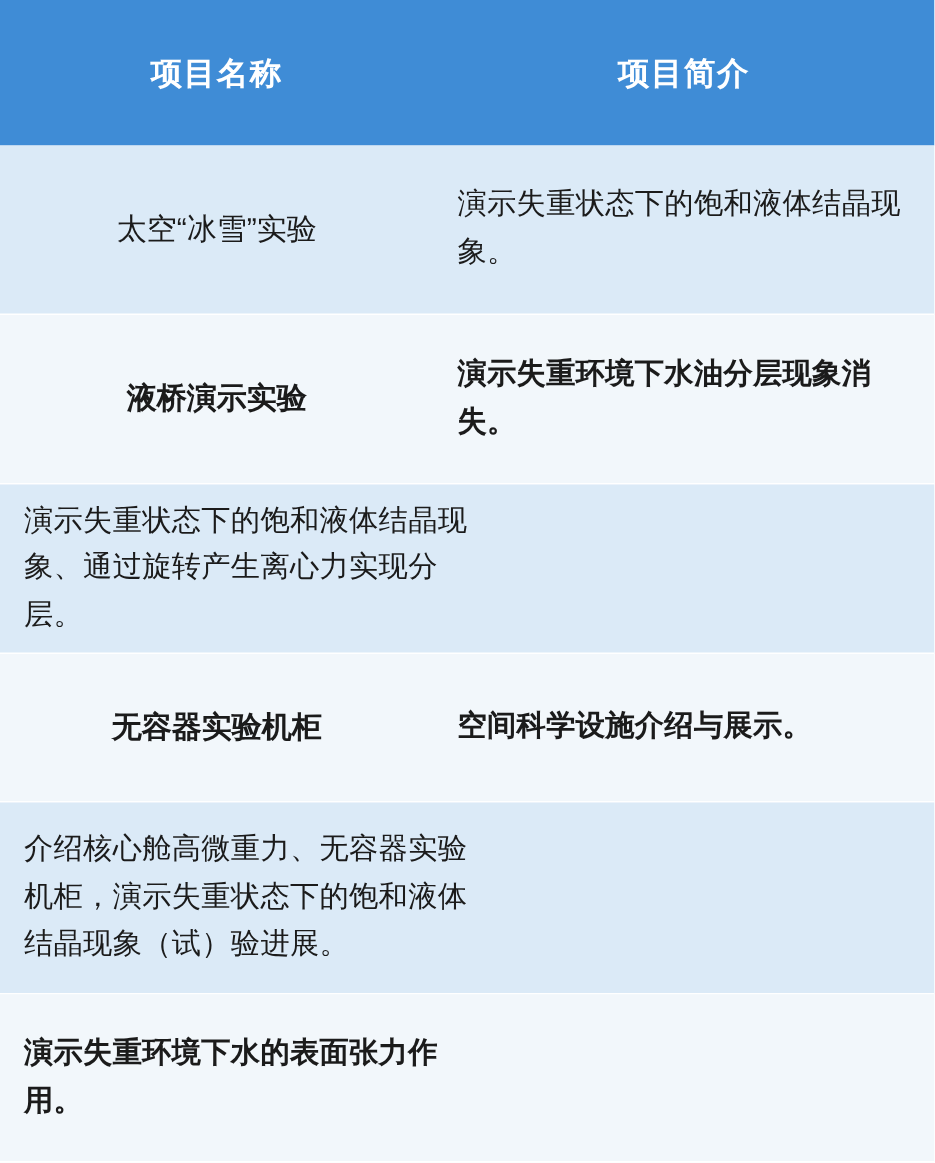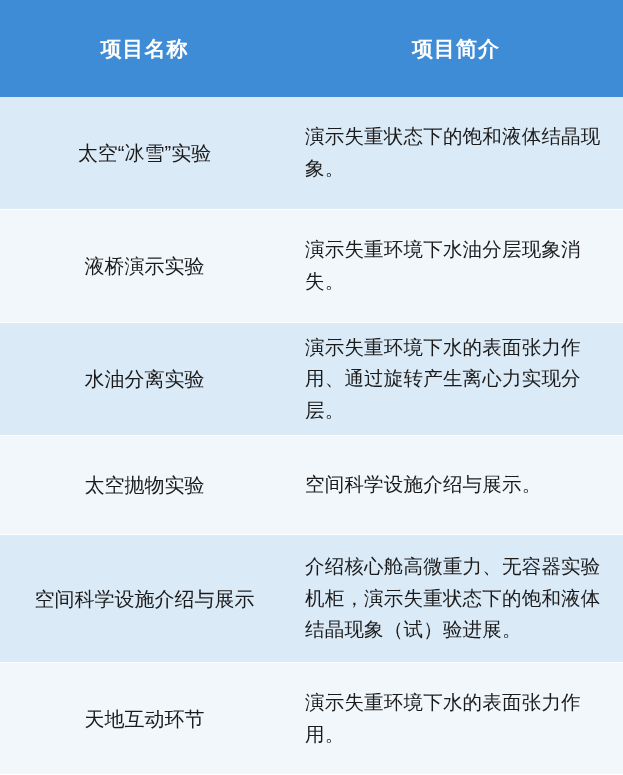--- a/index.html
+++ b/index.html
@@ -48,21 +48,21 @@
     flex: 0 0 289px;
   }
   .col-desc {
     width: 334px;
     flex: 0 0 334px;
   }
   .body-row {
     border-bottom: 1px solid #ffffff;
   }
   .row-alt-a { background: #dbeaf7; }
-  .row-alt-b { background: #f2f7fb; }
+  .row-alt-b { background: #f2f7fb; font-weight: bold; }
 
   .cell-name {
     display: flex;
     align-items: center;
     justify-content: center;
     text-align: center;
     color: #1b1b1b;
     font-size: 20px;
     box-sizing: border-box;
     padding: 8px 10px;
@@ -99,32 +99,29 @@
     <div class="cell-name col-name">太空“冰雪”实验</div>
     <div class="cell-desc col-desc">演示失重状态下的饱和液体结晶现象。</div>
   </div>
 
   <div class="row body-row row-alt-b r2">
     <div class="cell-name col-name">液桥演示实验</div>
     <div class="cell-desc col-desc">演示失重环境下水油分层现象消失。</div>
   </div>
 
   <div class="row body-row row-alt-a r3">
-    <div class="cell-name col-name">水油分离实验</div>
-    <div class="cell-desc col-desc">演示失重环境下水的表面张力作用、通过旋转产生离心力实现分层。</div>
+    <div class="cell-desc col-desc">演示失重状态下的饱和液体结晶现象、通过旋转产生离心力实现分层。</div>
   </div>
 
   <div class="row body-row row-alt-b r4">
-    <div class="cell-name col-name">太空抛物实验</div>
+    <div class="cell-name col-name">无容器实验机柜</div>
     <div class="cell-desc col-desc">空间科学设施介绍与展示。</div>
   </div>
 
   <div class="row body-row row-alt-a r5">
-    <div class="cell-name col-name">空间科学设施介绍与展示</div>
     <div class="cell-desc col-desc">介绍核心舱高微重力、无容器实验机柜，演示失重状态下的饱和液体结晶现象（试）验进展。</div>
   </div>
 
   <div class="row body-row row-alt-b r6">
-    <div class="cell-name col-name">天地互动环节</div>
     <div class="cell-desc col-desc">演示失重环境下水的表面张力作用。</div>
   </div>
 
 </div>
 
 </body></html>

